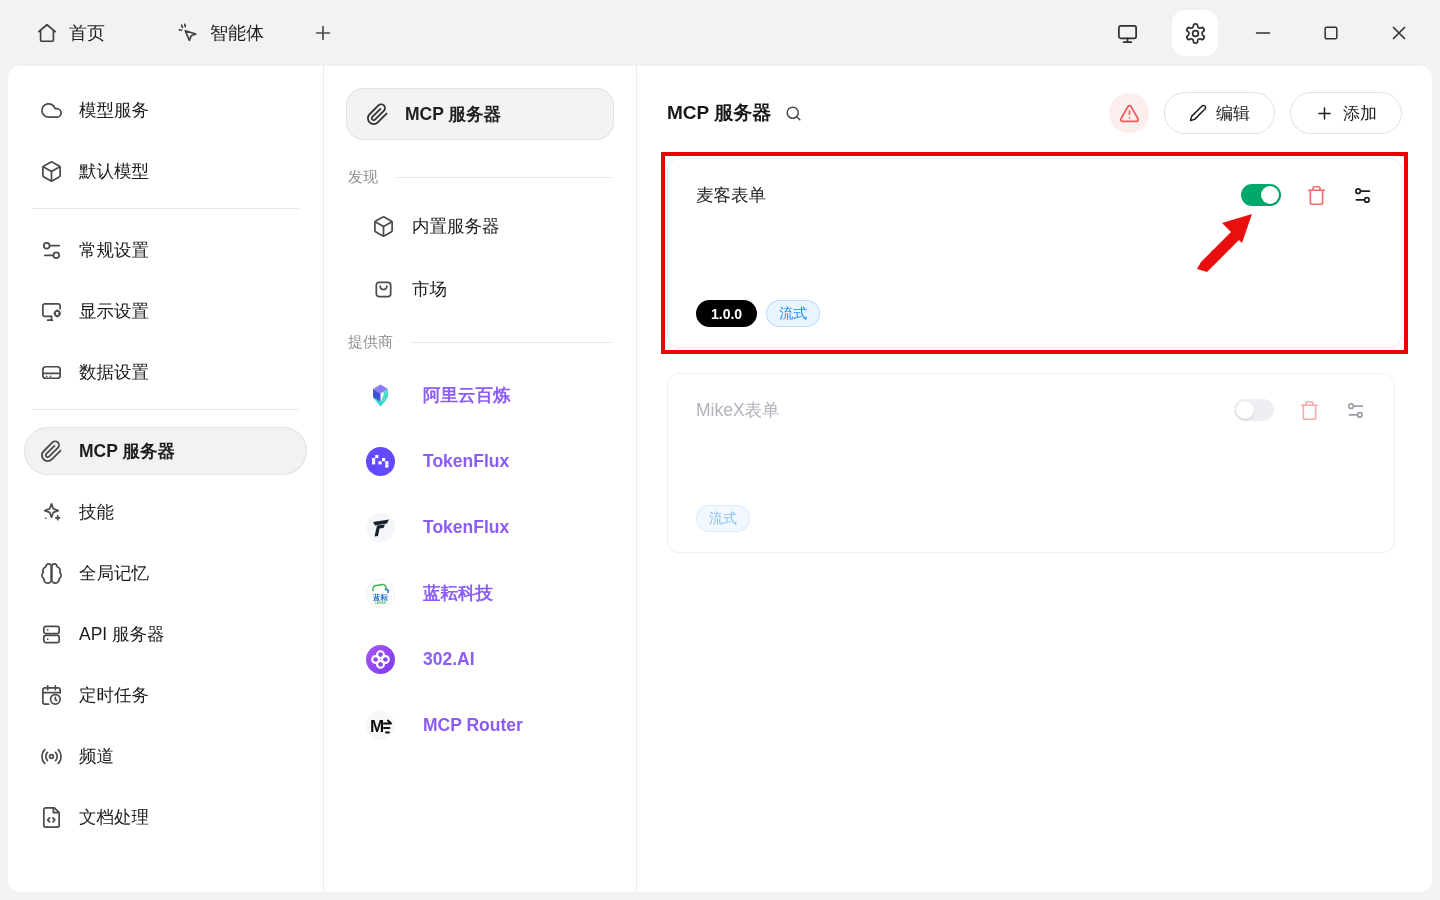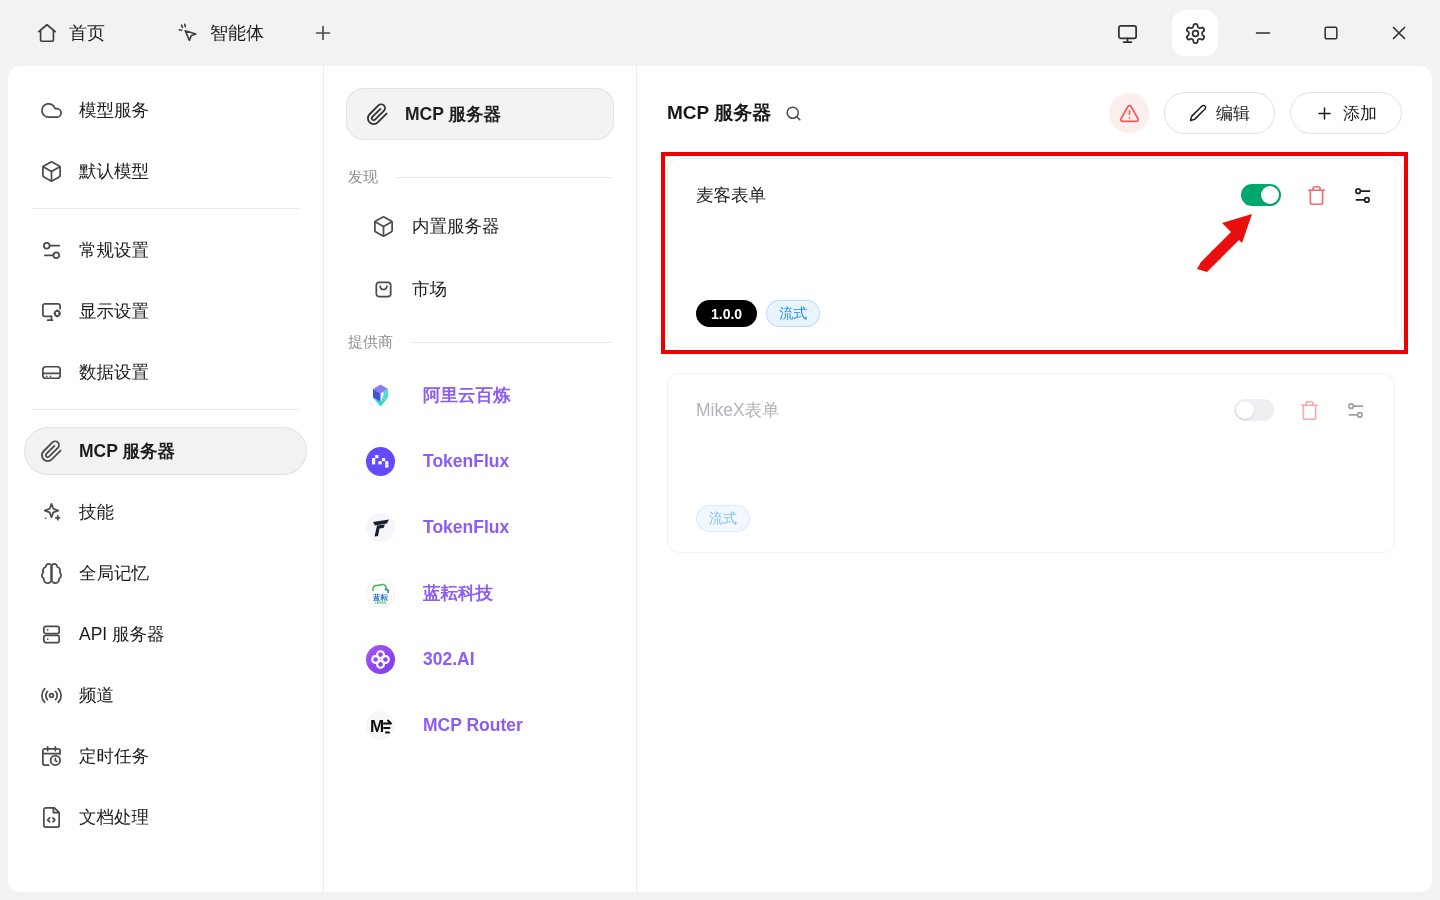--- a/index.html
+++ b/index.html
@@ -235,37 +235,37 @@
           <svg width="23" height="23" viewBox="0 0 24 24" fill="none" stroke="currentColor" stroke-width="1.8" stroke-linecap="round" stroke-linejoin="round">
             <rect x="4" y="3.5" width="16" height="7.5" rx="2"></rect>
             <rect x="4" y="13" width="16" height="7.5" rx="2"></rect>
             <path d="M8 7.2h.01M8 16.8h.01"></path>
           </svg>
         </span>
       <span>API 服务器</span>
     </div>
     <div class="side-item">
       <span class="icon">
-          <svg width="23" height="23" viewBox="0 0 24 24" fill="none" stroke="currentColor" stroke-width="1.8" stroke-linecap="round">
-            <circle cx="12" cy="12" r="2"></circle>
-            <path d="M7.8 16.2c-2.3-2.3-2.3-6.1 0-8.5M16.2 7.8c2.3 2.3 2.3 6.1 0 8.5M4.9 19.1C1 15.2 1 8.8 4.9 4.9M19.1 4.9c3.9 3.9 3.9 10.3 0 14.2"></path>
-          </svg>
-        </span>
-      <span>频道</span>
-    </div>
-    <div class="side-item">
-      <span class="icon">
           <svg width="23" height="23" viewBox="0 0 24 24" fill="none" stroke="currentColor" stroke-width="1.8" stroke-linecap="round" stroke-linejoin="round">
             <path d="M21 9V6a2 2 0 0 0-2-2H5a2 2 0 0 0-2 2v13a2 2 0 0 0 2 2h4"></path>
             <path d="M16 2v4M8 2v4M3 9h18"></path>
             <circle cx="16" cy="16" r="5"></circle>
             <path d="M16 14v2.2l1.5 1"></path>
           </svg>
         </span>
       <span>定时任务</span>
+    </div>
+    <div class="side-item">
+      <span class="icon">
+          <svg width="23" height="23" viewBox="0 0 24 24" fill="none" stroke="currentColor" stroke-width="1.8" stroke-linecap="round">
+            <circle cx="12" cy="12" r="2"></circle>
+            <path d="M7.8 16.2c-2.3-2.3-2.3-6.1 0-8.5M16.2 7.8c2.3 2.3 2.3 6.1 0 8.5M4.9 19.1C1 15.2 1 8.8 4.9 4.9M19.1 4.9c3.9 3.9 3.9 10.3 0 14.2"></path>
+          </svg>
+        </span>
+      <span>频道</span>
     </div>
     <div class="side-item">
       <span class="icon">
           <svg width="23" height="23" viewBox="0 0 24 24" fill="none" stroke="currentColor" stroke-width="1.8" stroke-linecap="round" stroke-linejoin="round">
             <path d="M15 2H6a2 2 0 0 0-2 2v16a2 2 0 0 0 2 2h12a2 2 0 0 0 2-2V7Z"></path>
             <path d="M14 2v5h5"></path>
             <path d="m10 12.5-2 2 2 2"></path>
             <path d="m13.5 12.5 2 2-2 2"></path>
           </svg>
         </span>

